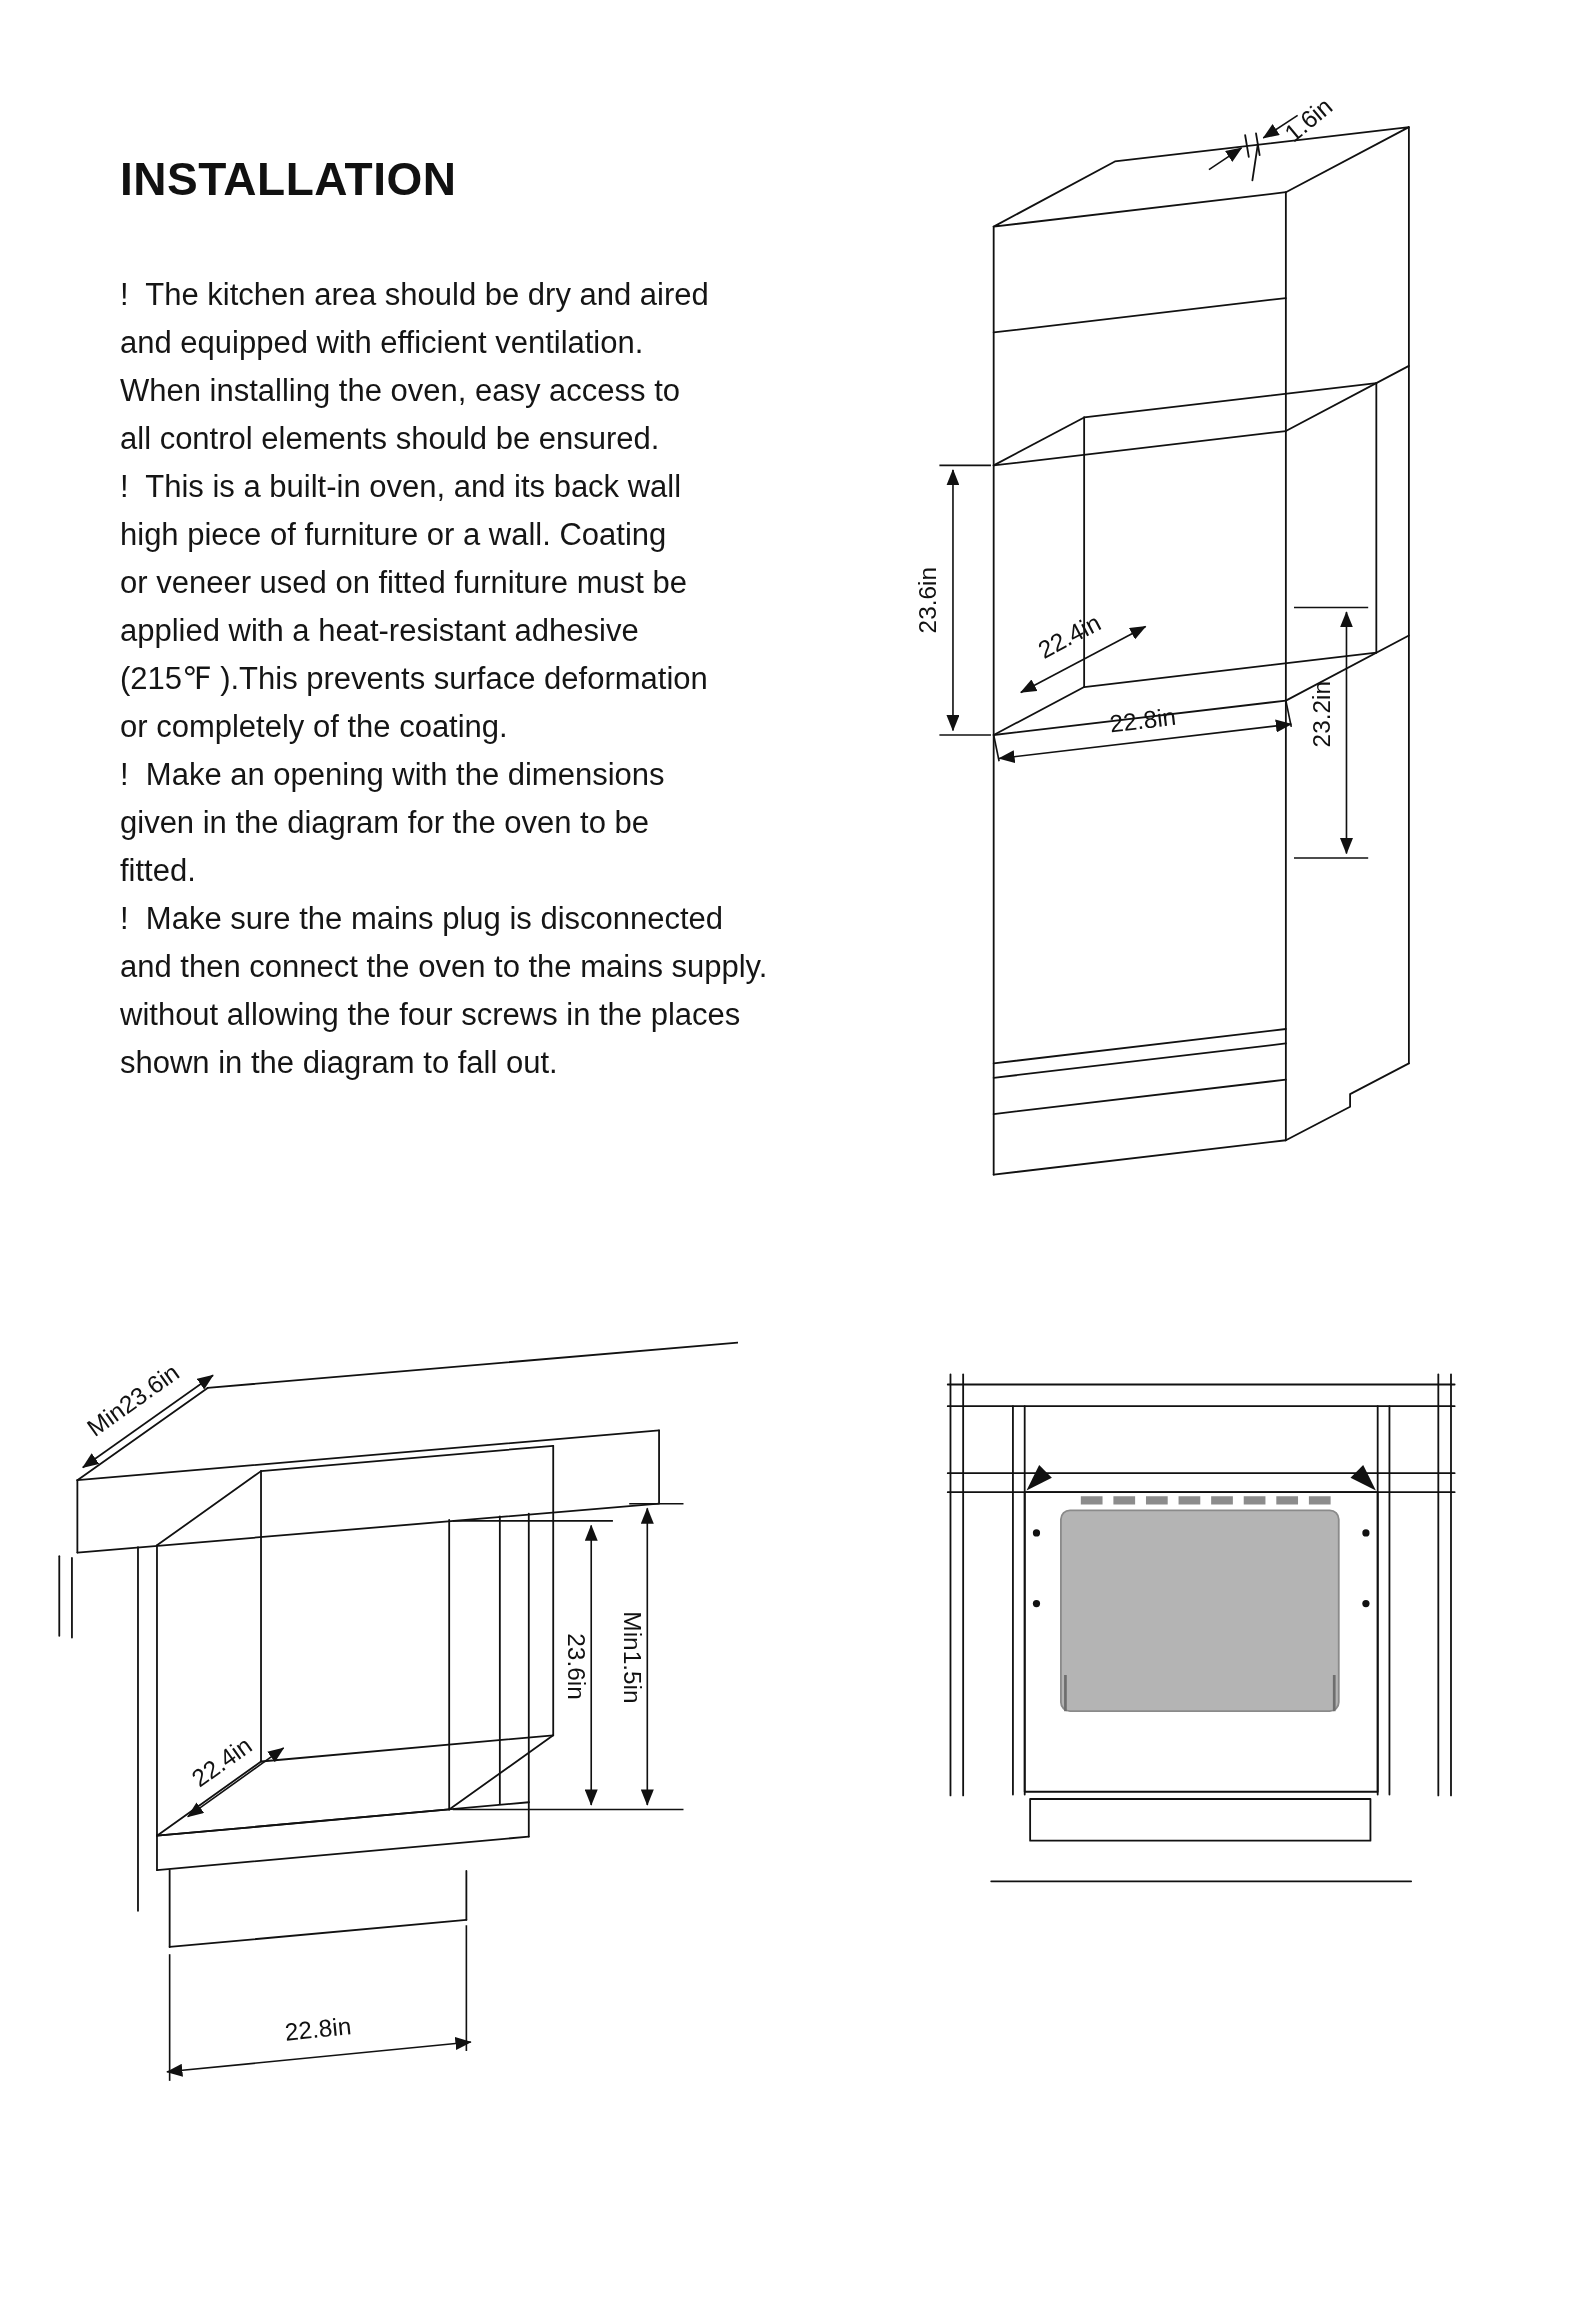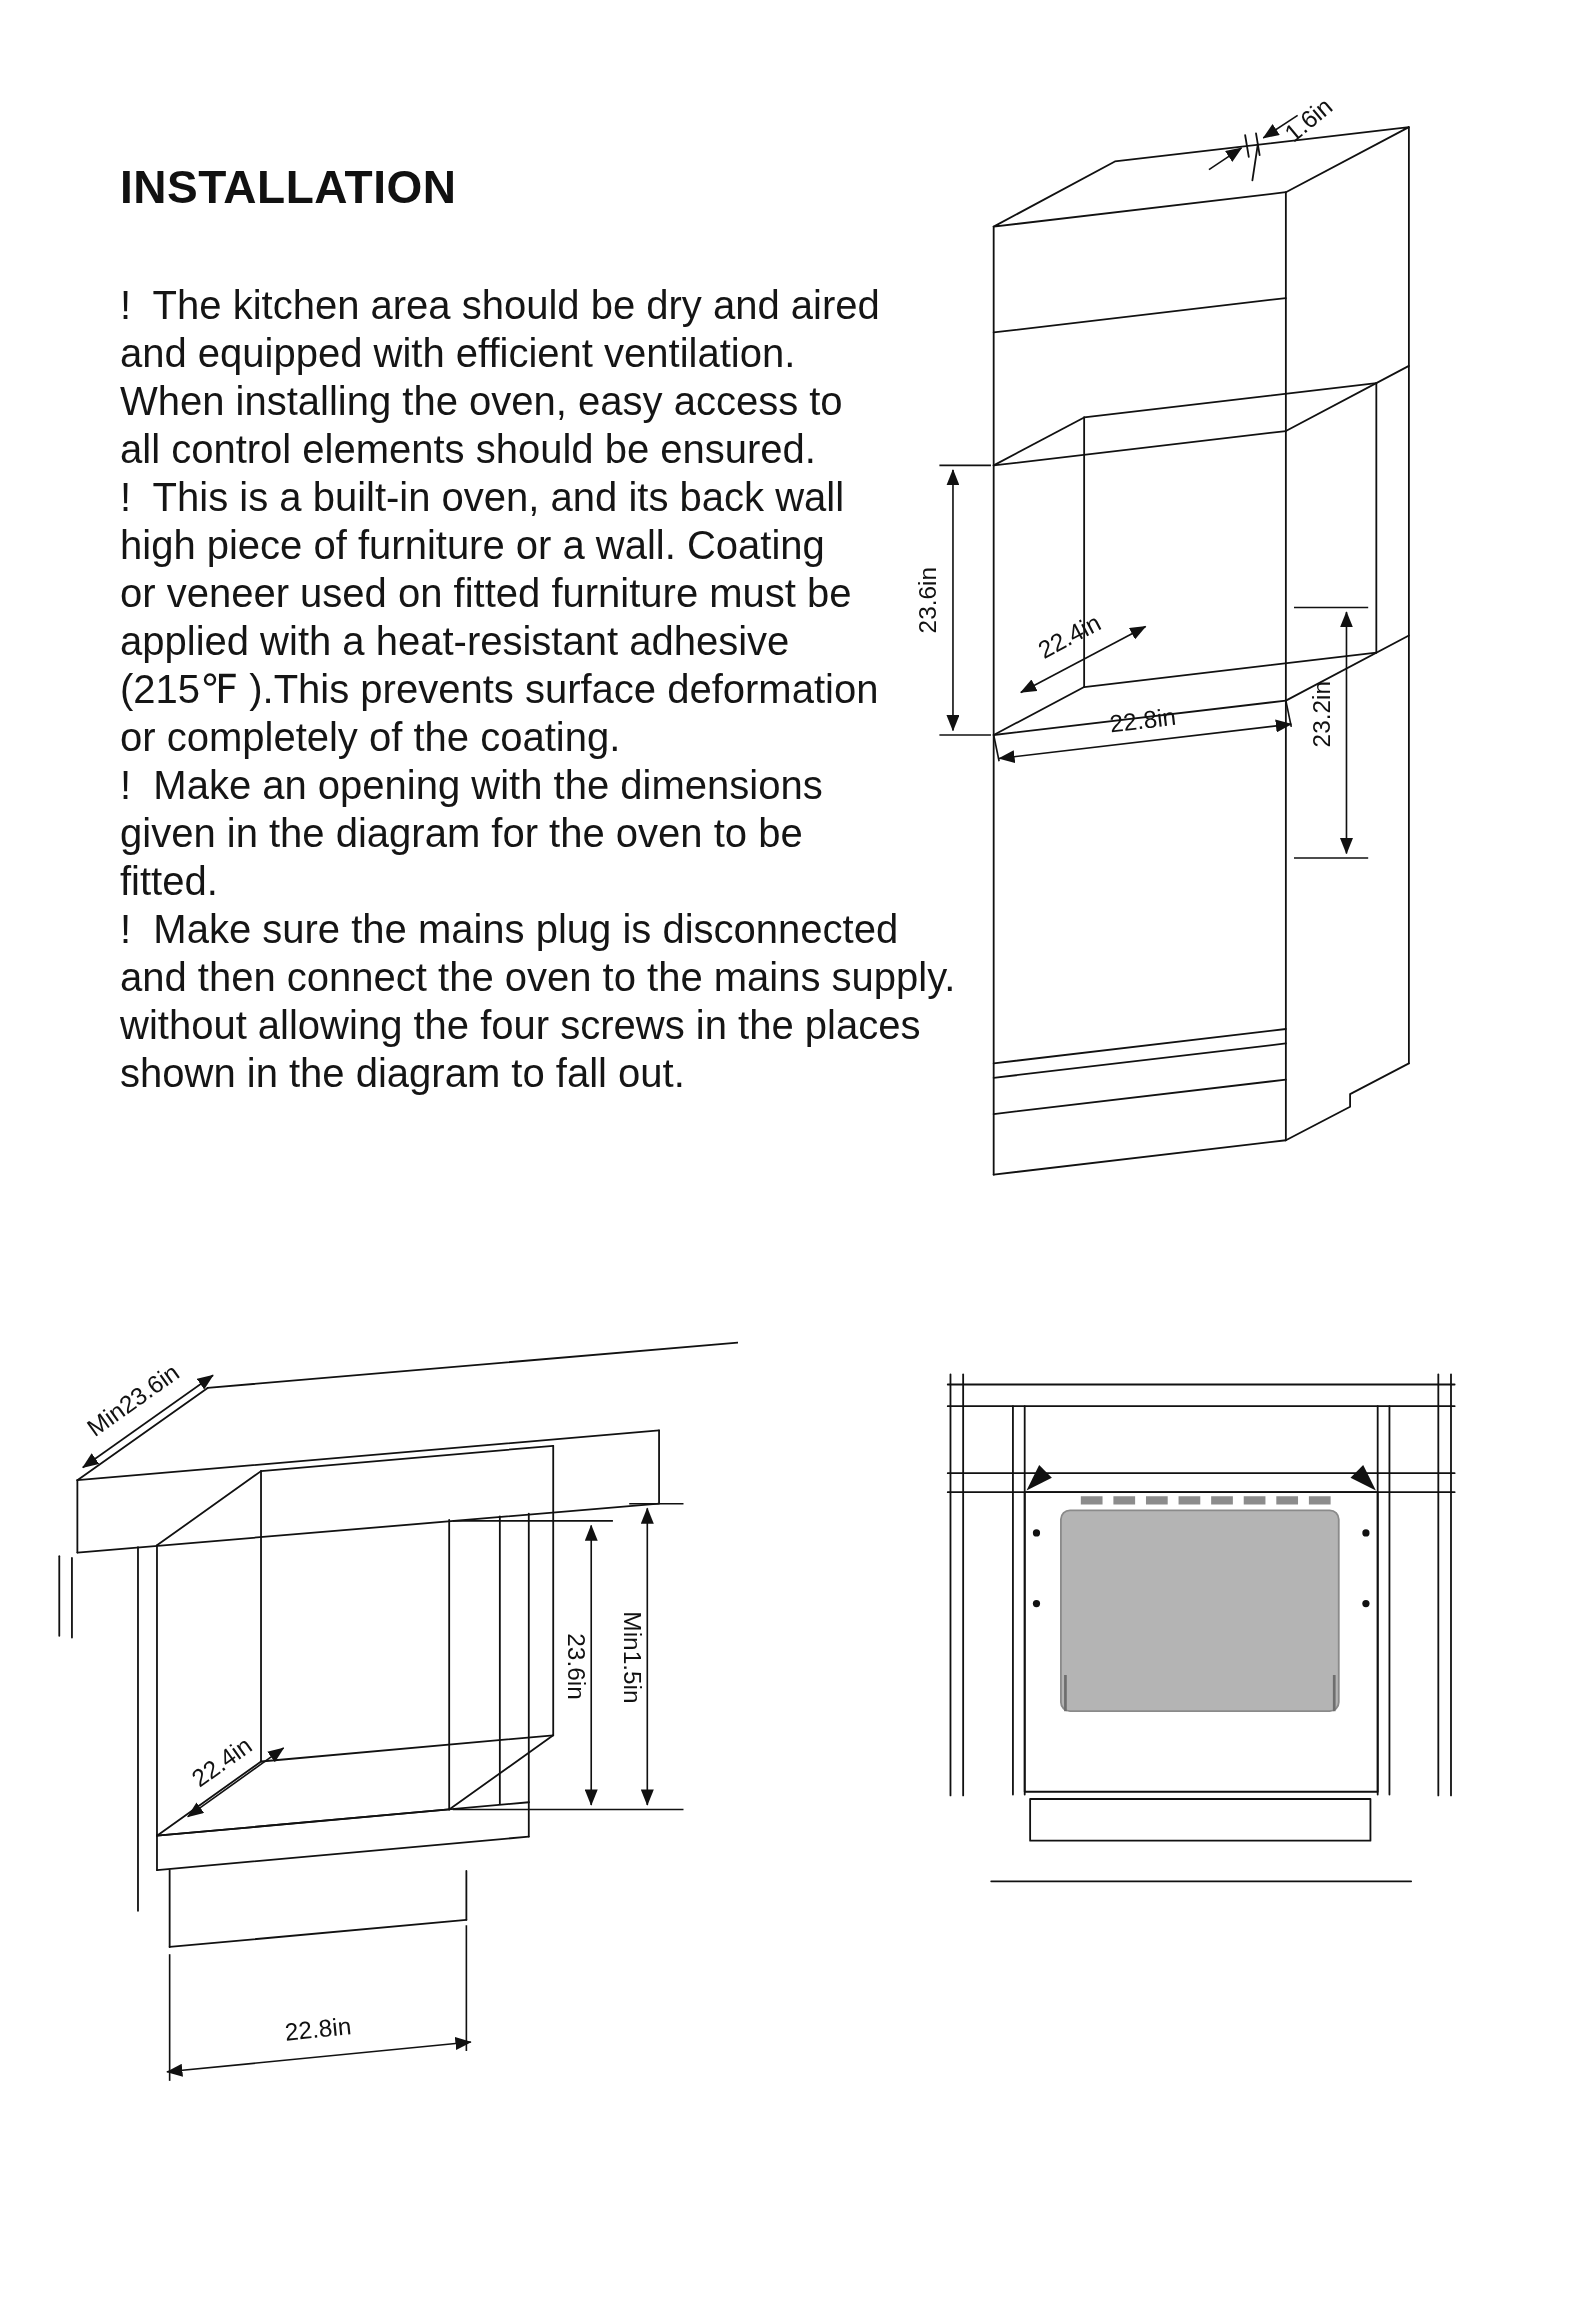--- a/index.html
+++ b/index.html
@@ -3,25 +3,25 @@
 <meta charset="utf-8">
 <style>
   * { margin:0; padding:0; box-sizing:border-box; }
   html,body { background:#ffffff; }
   .page {
     position:relative; width:1582px; height:2316px; background:#ffffff;
     font-family:"Liberation Sans","DejaVu Sans",sans-serif; color:#1a1a1a; overflow:hidden;
   }
   .title {
     position:absolute; left:120px; top:152px;
-    font-size:46px; font-weight:700; letter-spacing:0.5px; color:#111;margin-top:8px;
+    font-size:46px; font-weight:700; letter-spacing:0.5px; color:#111;
   }
   .body-text {
     position:absolute; left:120px; top:271px;
-    font-size:40px; line-height:48px; color:#151515;margin-top:10px;
+    font-size:31px; line-height:48px; color:#151515;
   }
   .body-line { white-space:pre; }
   .fig { position:absolute; }
   svg text {
     font-family:"Liberation Sans","DejaVu Sans",sans-serif;
     font-size:27px; fill:#111;
   }
   .ln line, .ln path, .ln rect, .ln polyline {
     stroke:#111; stroke-width:2; fill:none; stroke-linecap:round; stroke-linejoin:round;
   }

